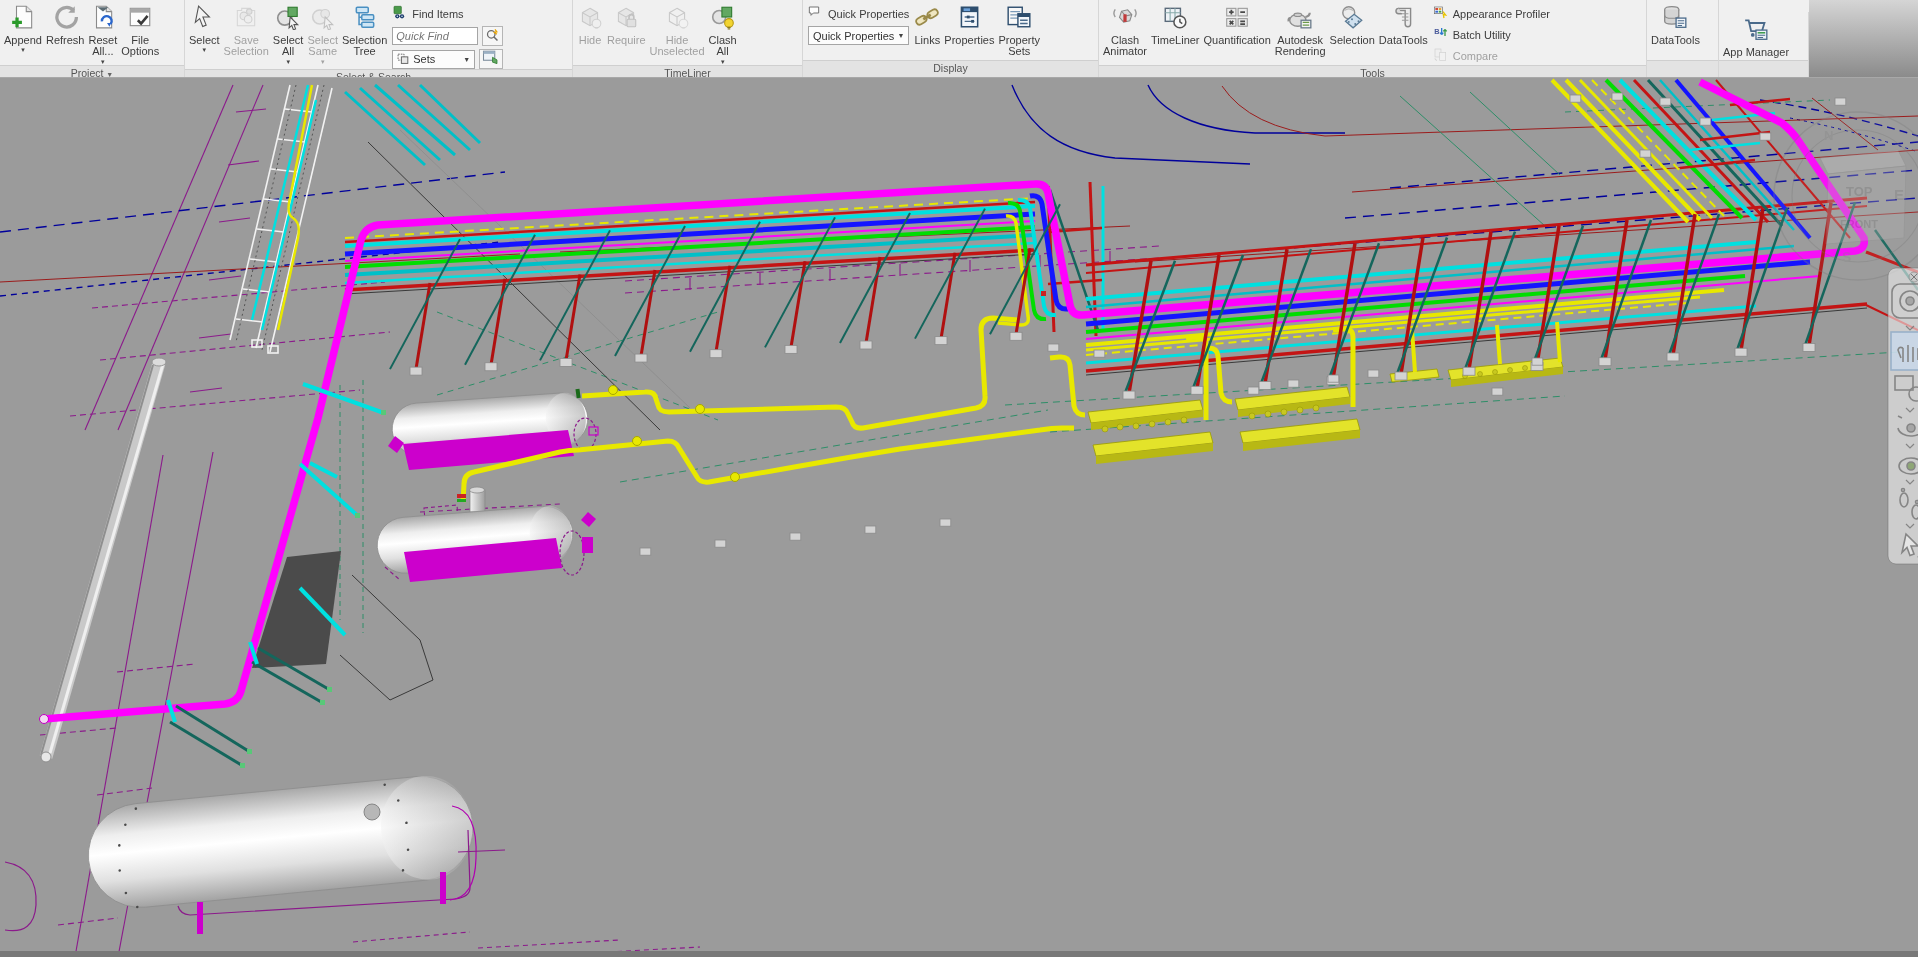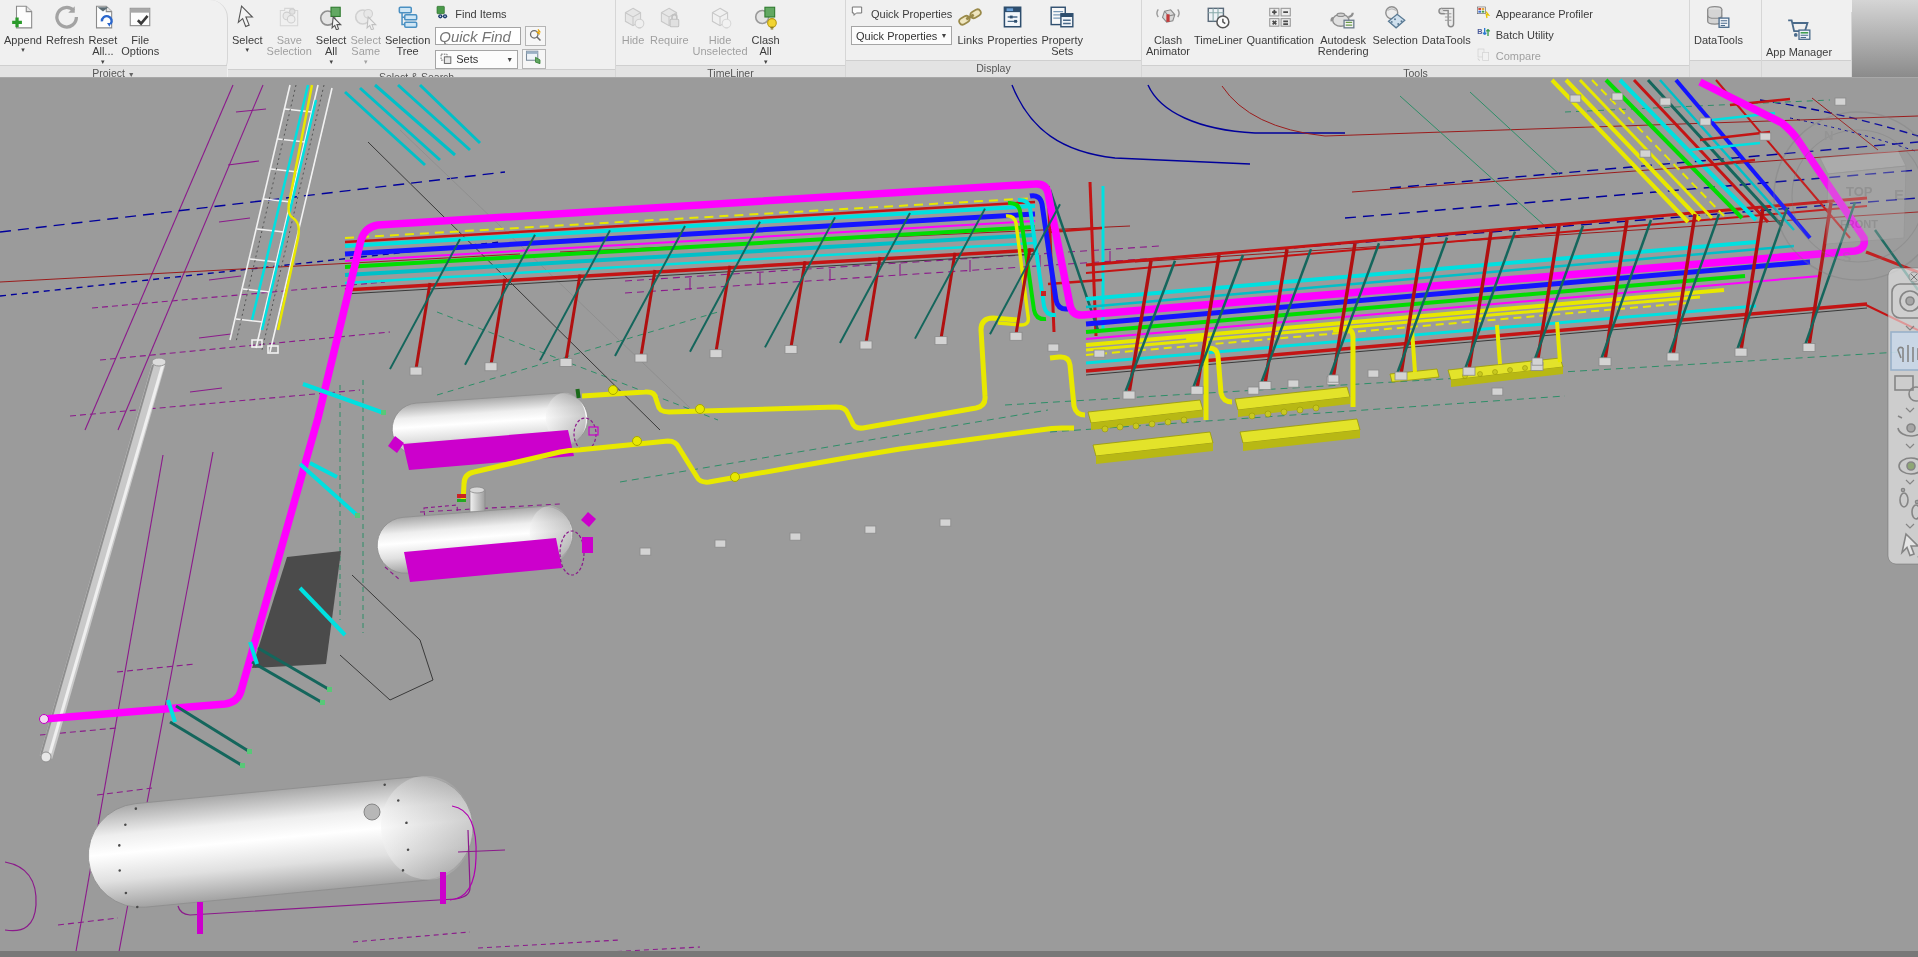--- a/index.html
+++ b/index.html
@@ -13,21 +13,21 @@
           text-align:center;line-height:15px;white-space:nowrap;overflow:hidden;}
   .rlabel .gcaret{font-size:7px;color:#666;}
   .rbtn{display:flex;flex-direction:column;align-items:center;justify-content:flex-start;
         padding:2px 2px 0;font-size:11px;color:#3c3c3c;line-height:11.5px;text-align:center;cursor:default;}
   .rbtn svg{margin-bottom:2px;flex:0 0 auto;}
   .rbtn .lbl span{display:block;white-space:nowrap;}
   .rbtn .caret{font-size:7px;color:#444;line-height:7px;}
   .disabled{opacity:.45;}
   .rcol{display:flex;flex-direction:column;justify-content:flex-start;gap:3px;padding:3px 3px 0;}
   .rrow{display:flex;align-items:center;gap:4px;font-size:11px;color:#3c3c3c;white-space:nowrap;}
-  .rrow input{font-family:"Liberation Sans",sans-serif;font-size:15px;font-style:italic;color:#777;
+  .rrow input{font-family:"Liberation Sans",sans-serif;font-size:11px;font-style:italic;color:#777;
               border:1px solid #a5a5a5;height:16px;width:78px;padding:0 3px;background:#fff;}
   .sqbtn{border:1px solid #b5b5b5;background:#f6f6f6;height:18px;display:flex;align-items:center;padding:0 2px;}
   .rselect{border:1px solid #a5a5a5;background:#fcfcfc;height:17px;display:flex;align-items:center;
            font-size:11px;color:#333;gap:3px;padding:0 4px;white-space:nowrap;}
   .rselect .dd{margin-left:auto;font-size:7px;color:#444;}
   #ribbon-corner{flex:1 1 auto;background:linear-gradient(#d5d5d5,#8b8b8b);}
 
   
   #viewport{position:relative;width:1918px;height:709px;background:var(--bg,#9b9b9b);}
   #scene{display:block;}
@@ -40,21 +40,21 @@
   .pRl{stroke:var(--redline);fill:none} .pDk{stroke:#3a3a3a;fill:none}
   .pad{fill:#d3d3d3;stroke:#8a8a8a;stroke-width:.8}
   text{font-family:"Liberation Sans",sans-serif;}
 </style>
 </head>
 <body>
 
 <div id="app">
   <div id="ribbon">
 
-    <div class="rgroup" style="width: 228px; border-radius: 18px;">
+    <div class="rgroup" style="width: 185px;">
         <div class="ritems">
           <div class="rbtn">
             <span><svg width="26" height="26" viewBox="0 0 24 24">
                 <path d="M6 2h9l5 5v15H6z" fill="#fdfdfd" stroke="#8a8a8a"></path>
                 <path d="M15 2v5h5" fill="#e4e4e4" stroke="#8a8a8a"></path>
                 <path d="M2 17h9M6.5 12.5v9" stroke="#2a9a2a" stroke-width="3"></path>
               </svg></span>
             <span class="lbl">
               <span>Append <span class="caret">▾</span></span>
             </span>

